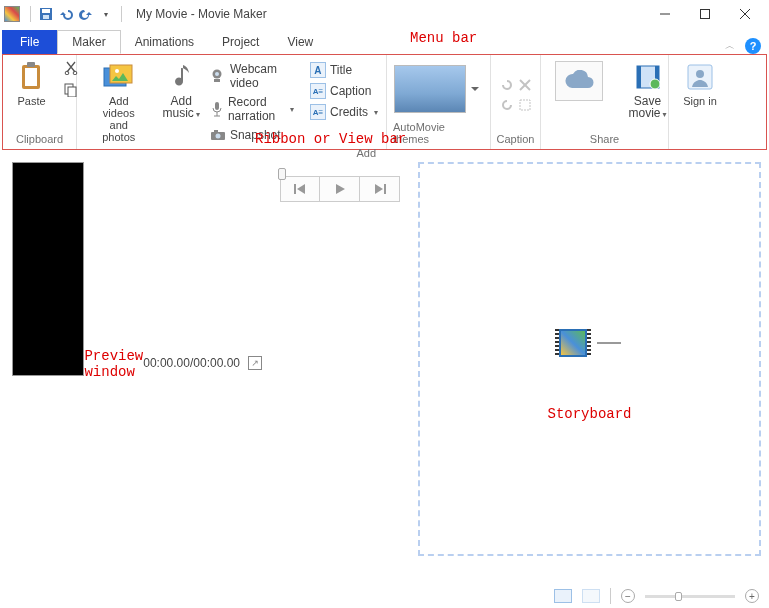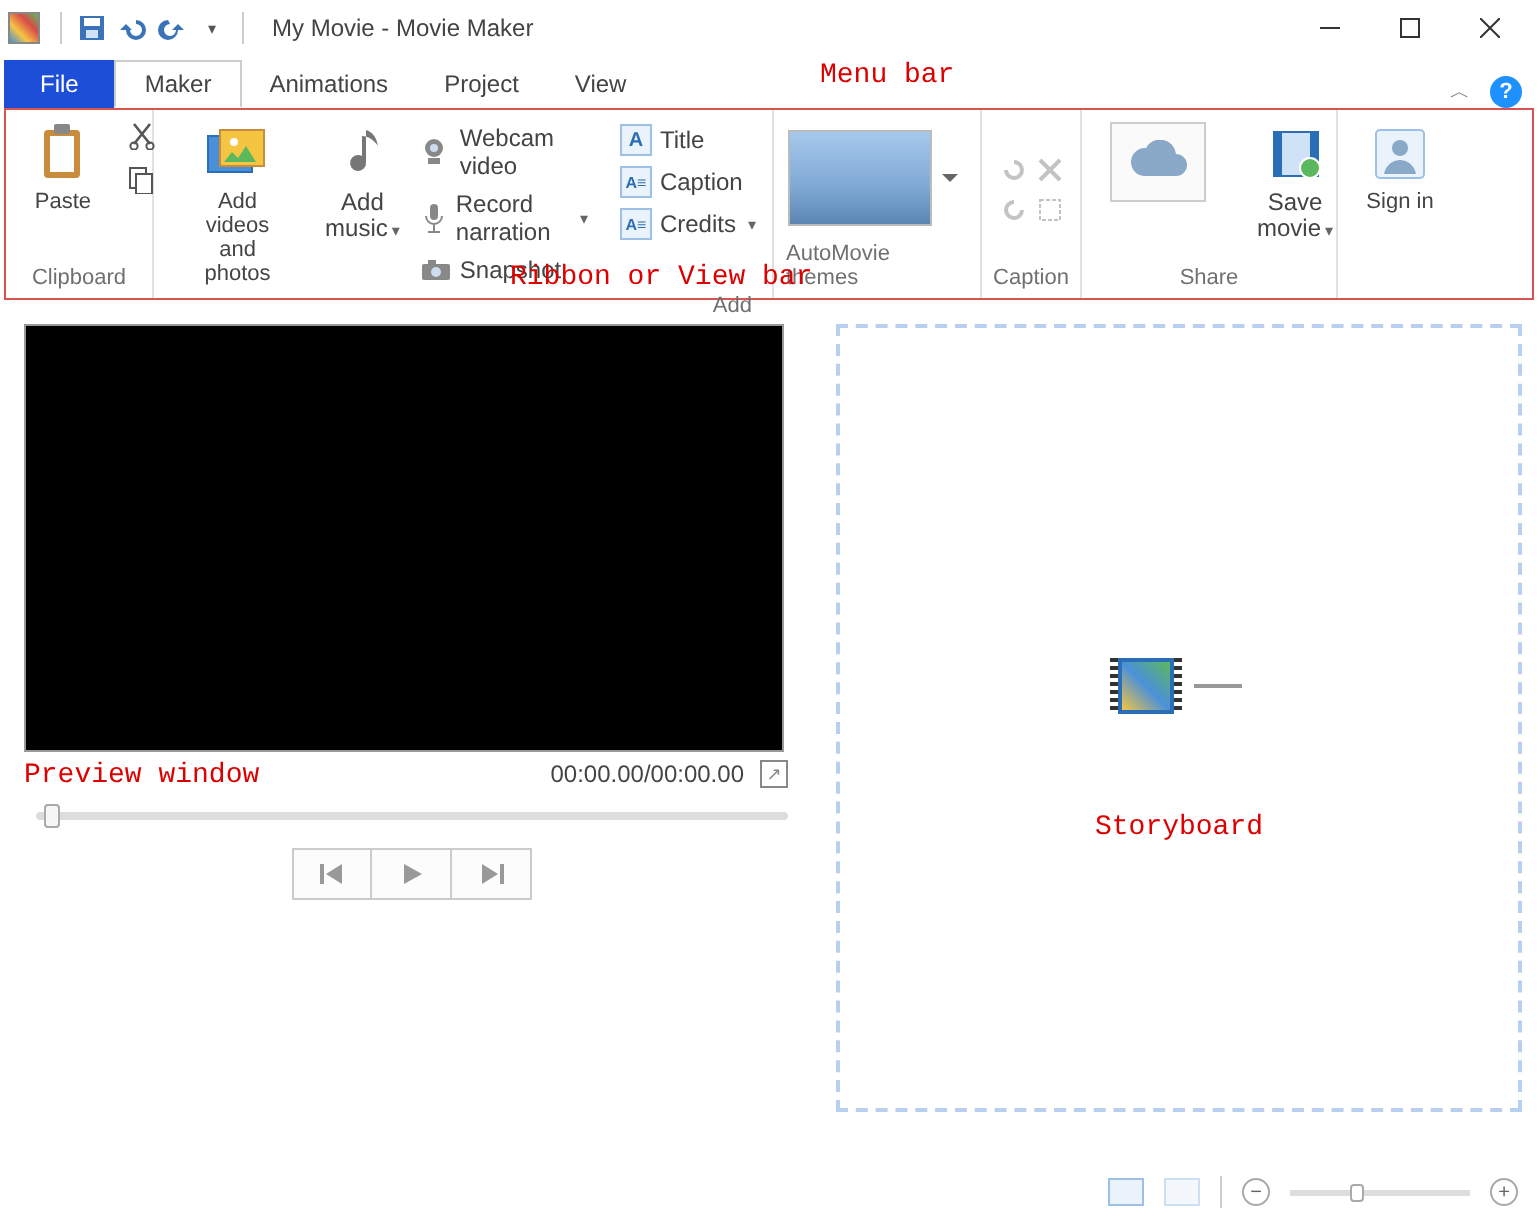--- a/index.html
+++ b/index.html
@@ -35,21 +35,21 @@
 .mini-col { display: flex; flex-direction: column; gap: 4px; padding-left: 4px; }
 .mini-btn { width: 18px; height: 18px; display: flex; align-items: center; justify-content: center; cursor: pointer; color: #555; }
 .row-btn { display: flex; align-items: center; gap: 4px; cursor: pointer; color: #444; padding: 1px 2px; font-size: 11px; }
 .row-btn .ri { width: 16px; height: 16px; display: flex; align-items: center; justify-content: center; background: #eaf2fb; border: 1px solid #9cc0e6; color: #2a6fb5; font-weight: bold; font-size: 10px; }
 .dropdown-ar { font-size: 8px; color: #666; margin-left: 2px; }
 .thumb-box { width: 72px; height: 48px; background: linear-gradient(#a6c8ec,#7fa9d4 60%,#5b86b4); border: 1px solid #bbb; position: relative; }
 .thumb-box::after { content: ""; position: absolute; right: -14px; top: 50%; border: 4px solid transparent; border-top-color: #666; transform: translateY(-2px); }
 
 
 .content { display: flex; gap: 18px; padding: 12px 8px 4px 12px; height: 416px; }
-.preview-col { width: 388px; display: flex; flex-direction: column; }
+.preview-col { width: 388px; display: flex; flex-direction: row; }
 .preview { width: 380px; height: 214px; background: #000; border: 1px solid #999; }
 .preview-annot { color: #d00; font-family: "Courier New", monospace; font-size: 14px; margin-top: 4px; }
 .timeline { display: flex; justify-content: space-between; align-items: center; gap: 8px; margin-top: 2px; padding-right: 6px; color: #444; }
 .fs-icon { width: 14px; height: 14px; border: 1px solid #888; display: flex; align-items: center; justify-content: center; font-size: 9px; color: #888; }
 .slider-row { margin-top: 10px; padding: 0 6px; }
 .slider { width: 100%; height: 4px; background: #ddd; border-radius: 2px; position: relative; }
 .slider-thumb { position: absolute; left: 4px; top: -4px; width: 8px; height: 12px; background: #f7f7f7; border: 1px solid #aaa; border-radius: 2px; }
 .transport { margin-top: 14px; display: flex; justify-content: center; gap: 0; }
 .tbtn { width: 40px; height: 26px; border: 1px solid #ccc; display: flex; align-items: center; justify-content: center; color: #888; cursor: pointer; background: #fcfcfc; }
 .tbtn + .tbtn { border-left: none; }

